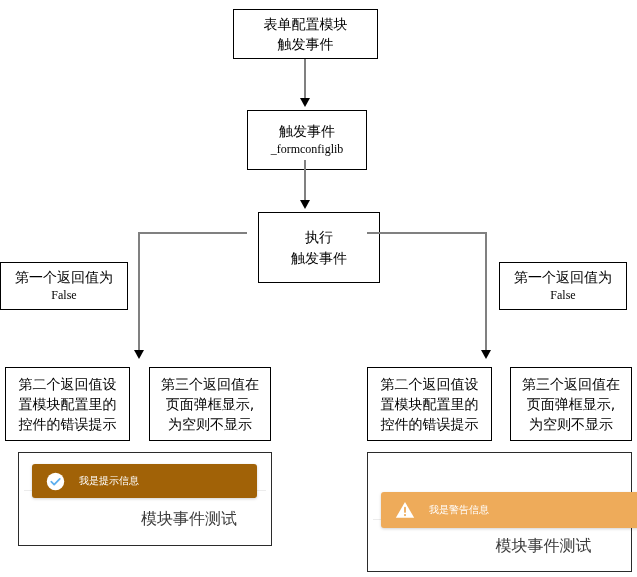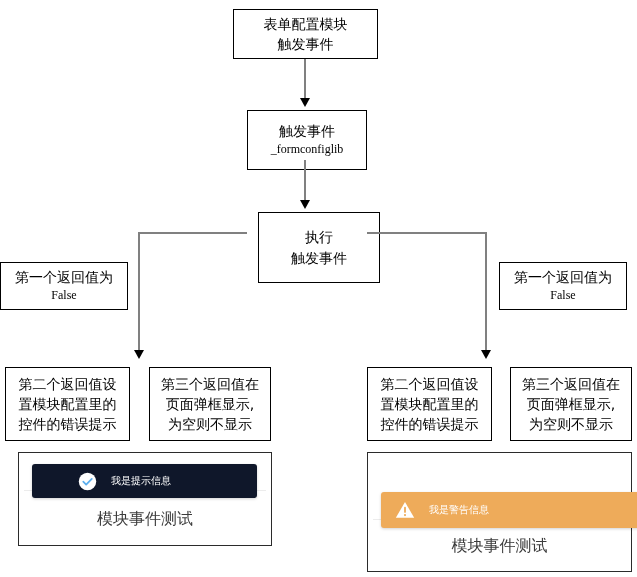--- a/index.html
+++ b/index.html
@@ -90,30 +90,31 @@
     display: flex;
     align-items: center;
     justify-content: center;
   }
   .toast-text {
     font-family: "DejaVu Sans", "Liberation Sans", sans-serif;
     font-size: 10px;
     color: #ffffff;
     white-space: nowrap;
   }
-  .toast-info { background: #0f172a; padding-left: 32px; }
+  .toast-info { background: #a16207; }
   .toast-warn { background: #eeab5a; }
 
   .panel-title {
     position: absolute;
     font-family: "DejaVu Sans", "Liberation Sans", sans-serif;
     font-size: 16px;
     color: #3b3b3b;
     white-space: nowrap;
     text-align: center;
+    margin-left: 44px;
   }
 
   .strip {
     position: absolute;
     height: 1px;
     background: #ececec;
   }
 </style>
 </head>
 <body>

